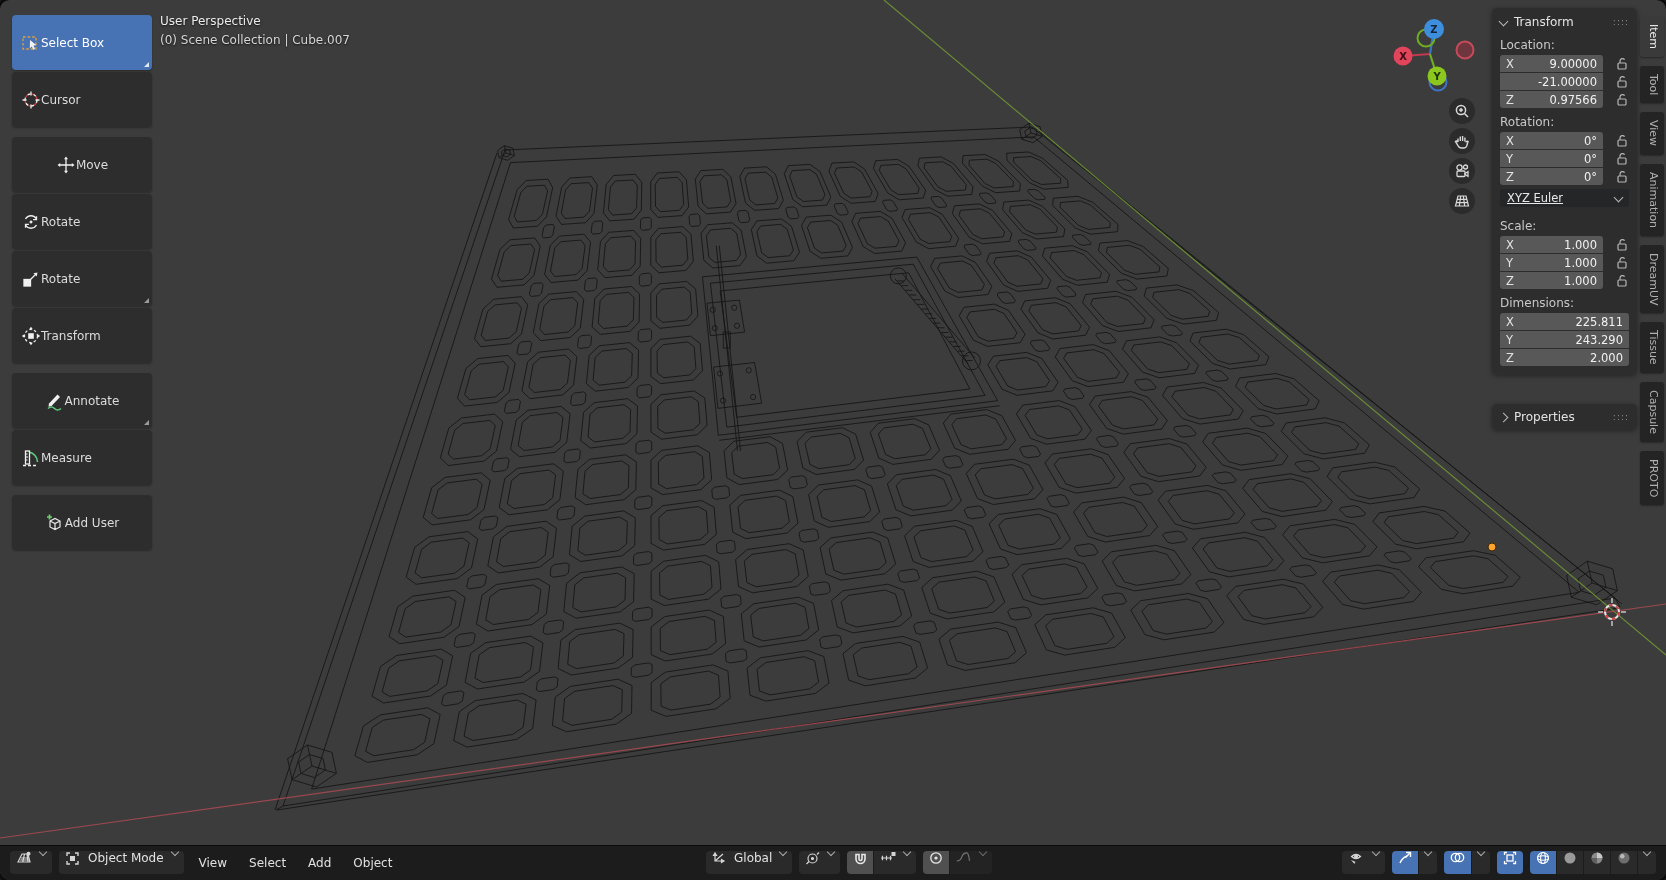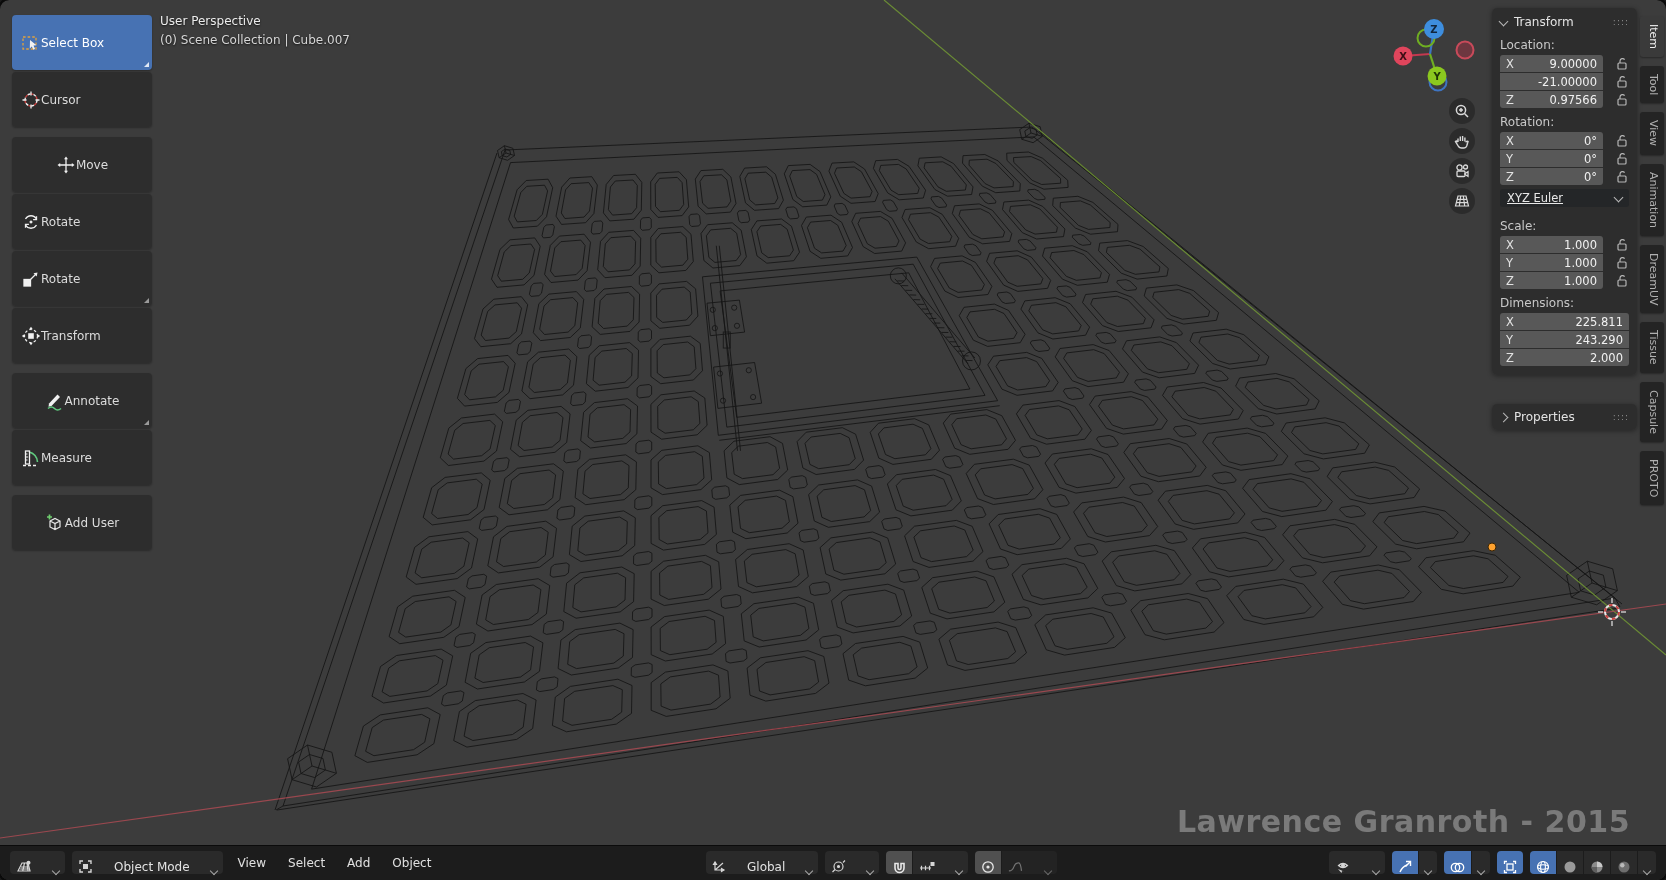--- a/index.html
+++ b/index.html
@@ -62,22 +62,22 @@
   
   .vtabs{position:absolute;left:1640px;top:16px;width:24px;display:flex;flex-direction:column;}
   .vtab{writing-mode:vertical-rl;background:#242424;color:#b0b0b0;font-size:11px;
         padding:8px 4px;border-radius:3px;margin-bottom:9px;text-align:center;box-shadow:0 1px 2px rgba(0,0,0,.35);}
   .vtab.active{background:#3a3a3a;color:#ededed;}
 
   
   .footer{position:absolute;left:0;right:0;top:845px;bottom:0;background:#1c1c1c;
           border-top:1px solid #0b0b0b;}
   .fgroup{position:absolute;top:5px;display:flex;align-items:center;height:23px;}
-  .seg{background:#2a2a2a;height:23px;display:flex;align-items:flex-end;padding:0 6px;
-       color:#e2e2e2;font-size:12px;gap:21px;border-radius:4px;}
+  .seg{background:#2a2a2a;height:23px;display:flex;align-items:flex-start;padding:0 6px;
+       color:#e2e2e2;font-size:12px;gap:8px;border-radius:4px;}
   .segrow{display:flex;align-items:center;gap:1px;}
   .segrow .seg{border-radius:0;}
   .segrow .seg:first-child{border-radius:4px 0 0 4px;}
   .segrow .seg:last-child{border-radius:0 4px 4px 0;}
   .seg.on{background:#4772b3;}
   .seg.pressed{background:#505050;}
   .menu{color:#e0e0e0;font-size:12px;margin:0 11px;}
   .fchev{display:inline-block;width:5px;height:5px;border-right:1.3px solid #a8a8a8;
          border-bottom:1.3px solid #a8a8a8;transform:rotate(45deg);margin-top:-2px;}
 </style>
@@ -452,21 +452,20 @@
       <line x1="0" y1="838" x2="1666" y2="604" stroke="#aa4a52" stroke-width="1.2" stroke-opacity="0.85"></line>
       <circle cx="1492" cy="547" r="4" fill="#ffa22e" stroke="#3a2506" stroke-width="1"></circle>
       <circle cx="1612" cy="612" r="7" fill="none" stroke="#e8e8e8" stroke-width="2"></circle>
       <circle cx="1612" cy="612" r="7" fill="none" stroke="#c8413f" stroke-width="2" stroke-dasharray="3.7 3.7"></circle>
       <line x1="1612" y1="603" x2="1612" y2="598" stroke="#cfcfcf" stroke-width="1.4"></line>
       <line x1="1612" y1="621" x2="1612" y2="626" stroke="#cfcfcf" stroke-width="1.4"></line>
       <line x1="1603" y1="612" x2="1598" y2="612" stroke="#cfcfcf" stroke-width="1.4"></line>
       <line x1="1621" y1="612" x2="1626" y2="612" stroke="#cfcfcf" stroke-width="1.4"></line>
     </svg>
 
-  <div class="watermark">Lawrence Granroth - 2015</div>
 
   <div class="vp-label">
     <div class="l1">User Perspective</div>
     <div class="l2">(0) Scene Collection | Cube.007</div>
   </div>
 
   <div class="toolbar" id="toolbar">
       <div class="tbtn active">
         <svg class="ticon" viewBox="0 0 20 20">
           <rect x="2" y="4" width="13" height="12" fill="none" stroke="#e0a13e" stroke-width="1.3" stroke-dasharray="2.6 2"></rect>

